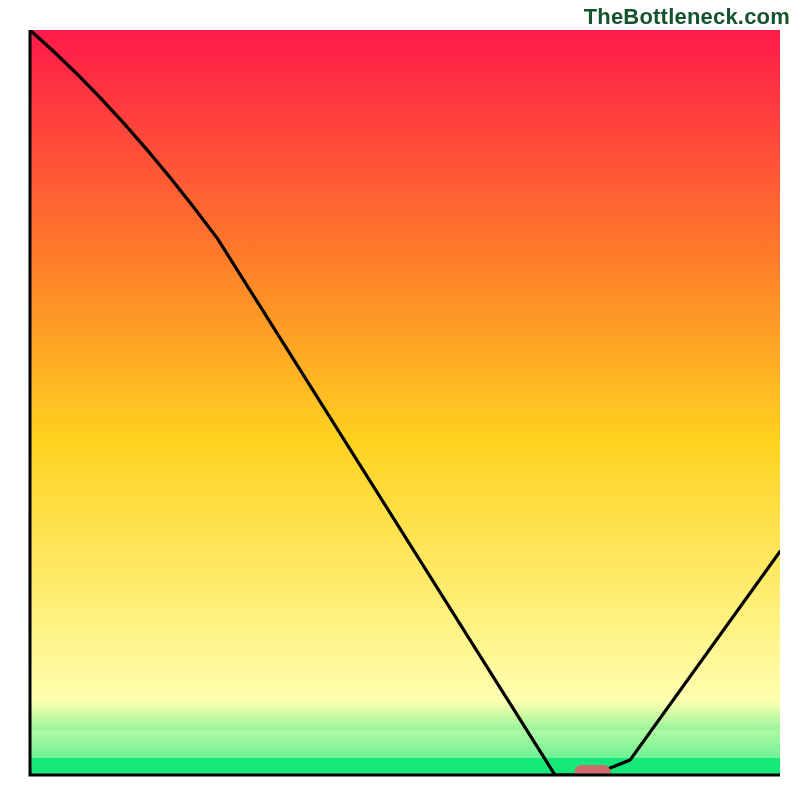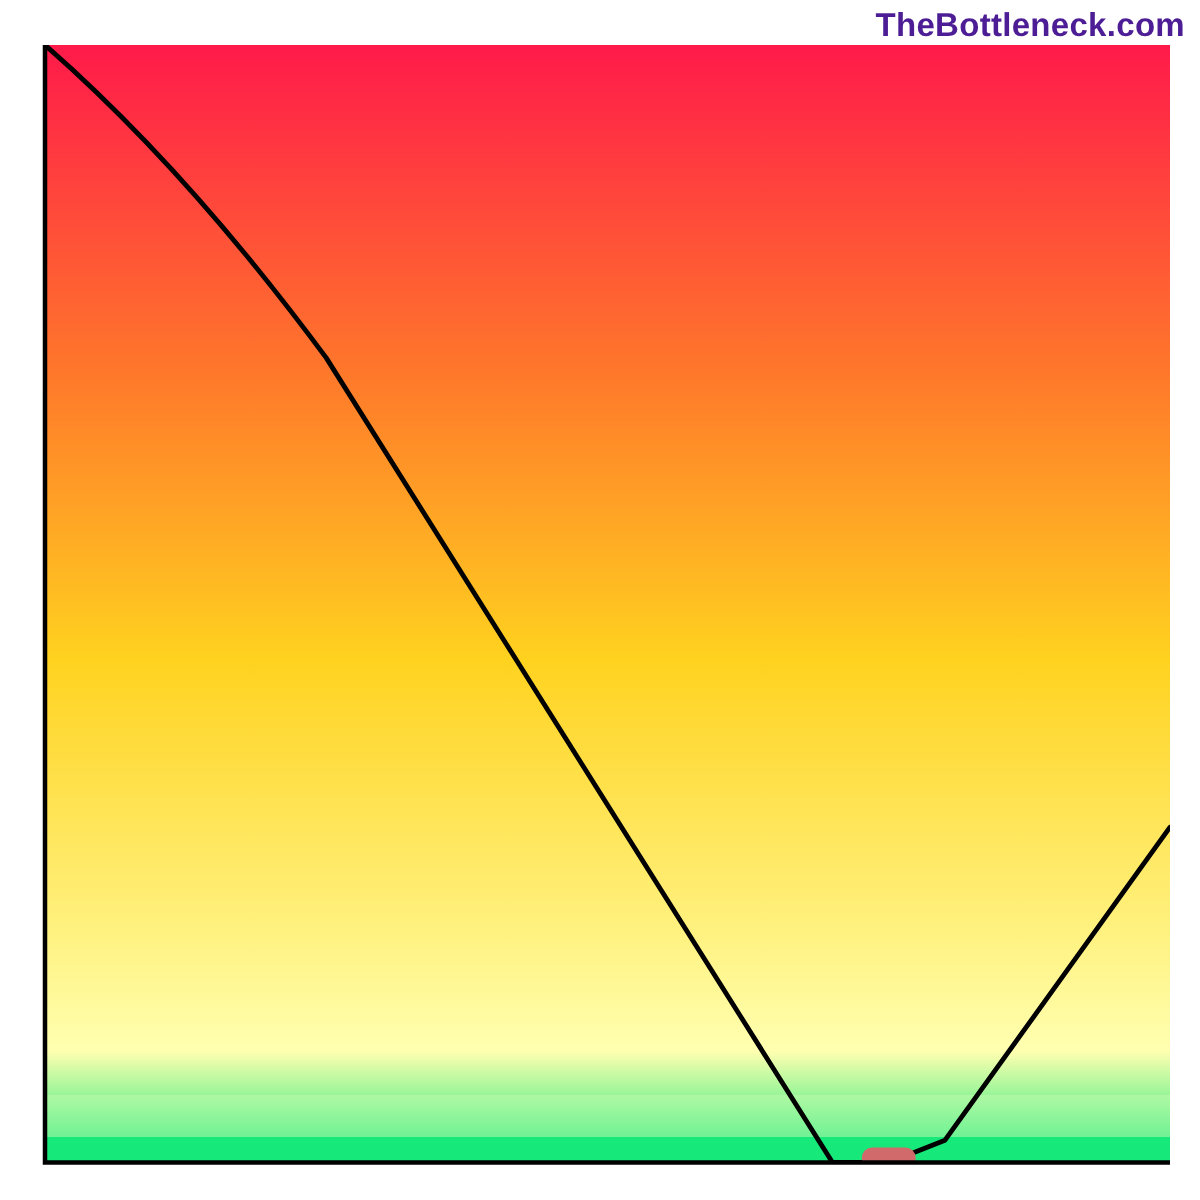--- a/index.html
+++ b/index.html
@@ -16,21 +16,21 @@
     width: 800px;
     height: 800px;
     background: #fff;
   }
   .watermark {
     position: absolute;
     top: 4px;
     right: 10px;
     font-size: 22px;
     font-weight: 600;
-    color: #4c1d95;
+    color: #14532d;
     letter-spacing: 0.2px;
     z-index: 5;
   }
   svg {
     position: absolute;
     top: 0;
     left: 0;
   }
 </style>
 </head>

